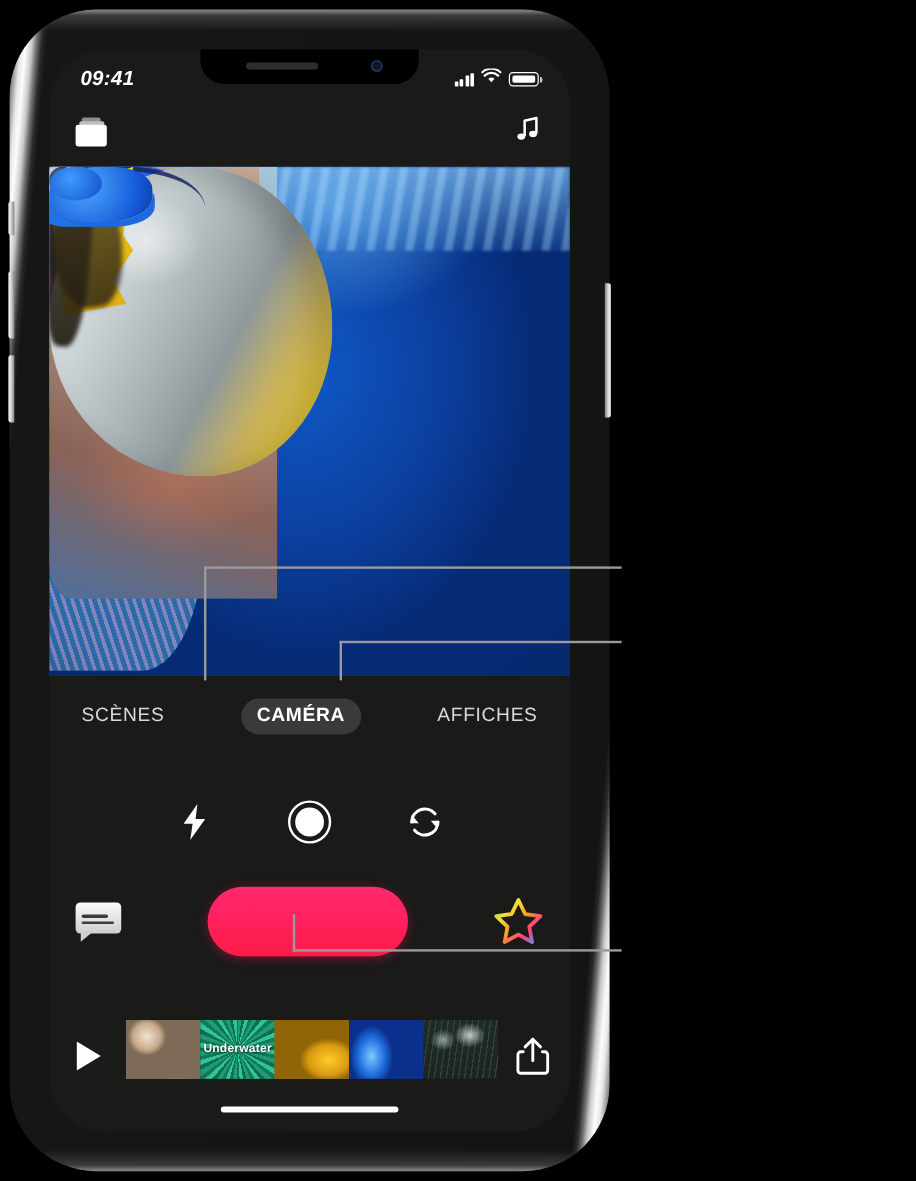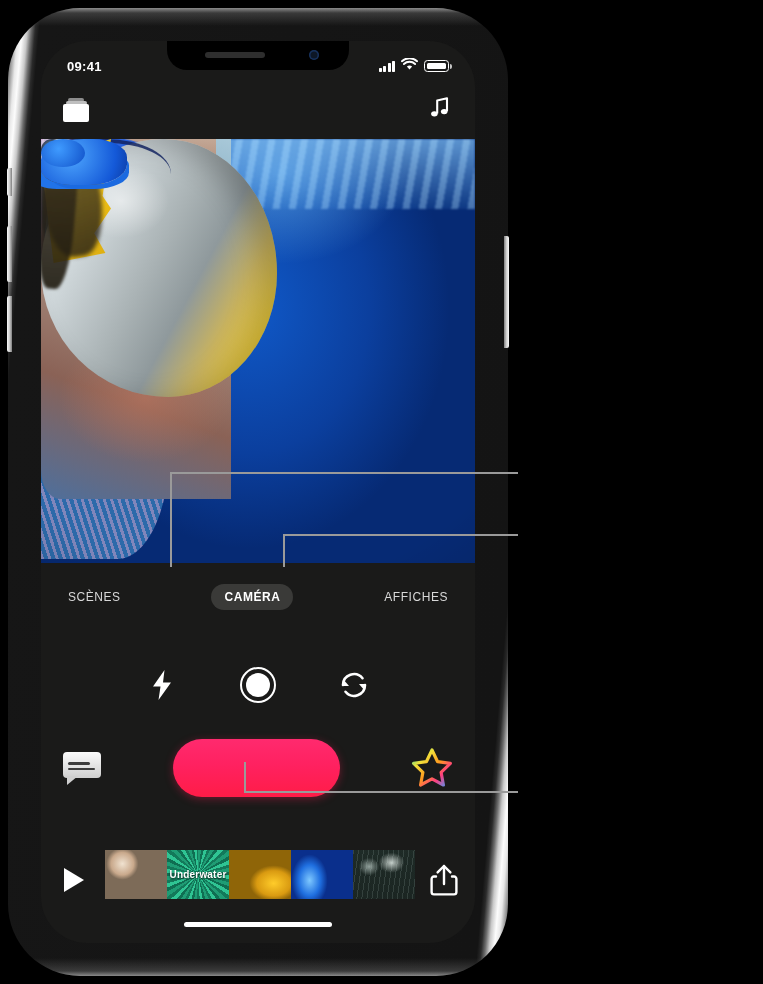--- a/index.html
+++ b/index.html
@@ -62,21 +62,21 @@
     border-radius:50%; background:#0d1726;
     box-shadow: inset 0 0 0 1.5px #17325e;
   }
 
   
   #status-bar {
     position:absolute; top:0; left:0; right:0; height:40px; z-index:20;
     display:flex; align-items:center; justify-content:space-between;
     padding:10px 26px 0 26px; color:#fff;
   }
-  #status-time { font-size:13px; font-weight:bold; letter-spacing:.3px; }
+  #status-time { font-size:17px; font-weight:bold; letter-spacing:.3px;font-style:italic; }
   #status-icons { display:flex; align-items:center; gap:6px; }
   .sig-bars { display:flex; align-items:flex-end; gap:1.5px; height:11px; }
   .sig-bars i { display:block; width:3px; background:#fff; border-radius:.7px; }
   .sig-bars i:nth-child(1){ height:4px; }
   .sig-bars i:nth-child(2){ height:6px; }
   .sig-bars i:nth-child(3){ height:8.5px; }
   .sig-bars i:nth-child(4){ height:11px; }
   .batt { width:25px; height:12px; border:1.6px solid #fff; border-radius:3.5px;
           position:relative; padding:1.6px; }
   .batt span { display:block; height:100%; background:#fff; border-radius:1.5px; }
@@ -241,21 +241,21 @@
     background: radial-gradient(ellipse 120% 110% at 50% 45%, rgba(0,0,0,0) 55%, rgba(0,0,0,.30) 100%);
   }
 
   
   #tab-bar {
     position:absolute; top:534px; left:0; width:434px; height:44px;
     display:flex; align-items:center; justify-content:space-between;
     padding:0 14px;
   }
   .tab {
-    font-size:12px; letter-spacing:.55px; color:#d8d8d8;
+    font-size:16px; letter-spacing:.55px; color:#d8d8d8;
     padding:6px 13px; border-radius:16px; white-space:nowrap;
   }
   .tab.selected { background:#3a3a38; color:#fff; font-weight:bold; }
 
   
   #camera-controls {
     position:absolute; top:608px; left:0; width:434px; height:72px;
     display:flex; align-items:center; justify-content:center; gap:52px;
   }
   .cc-btn { width:44px; height:44px; display:flex; align-items:center; justify-content:center; }

